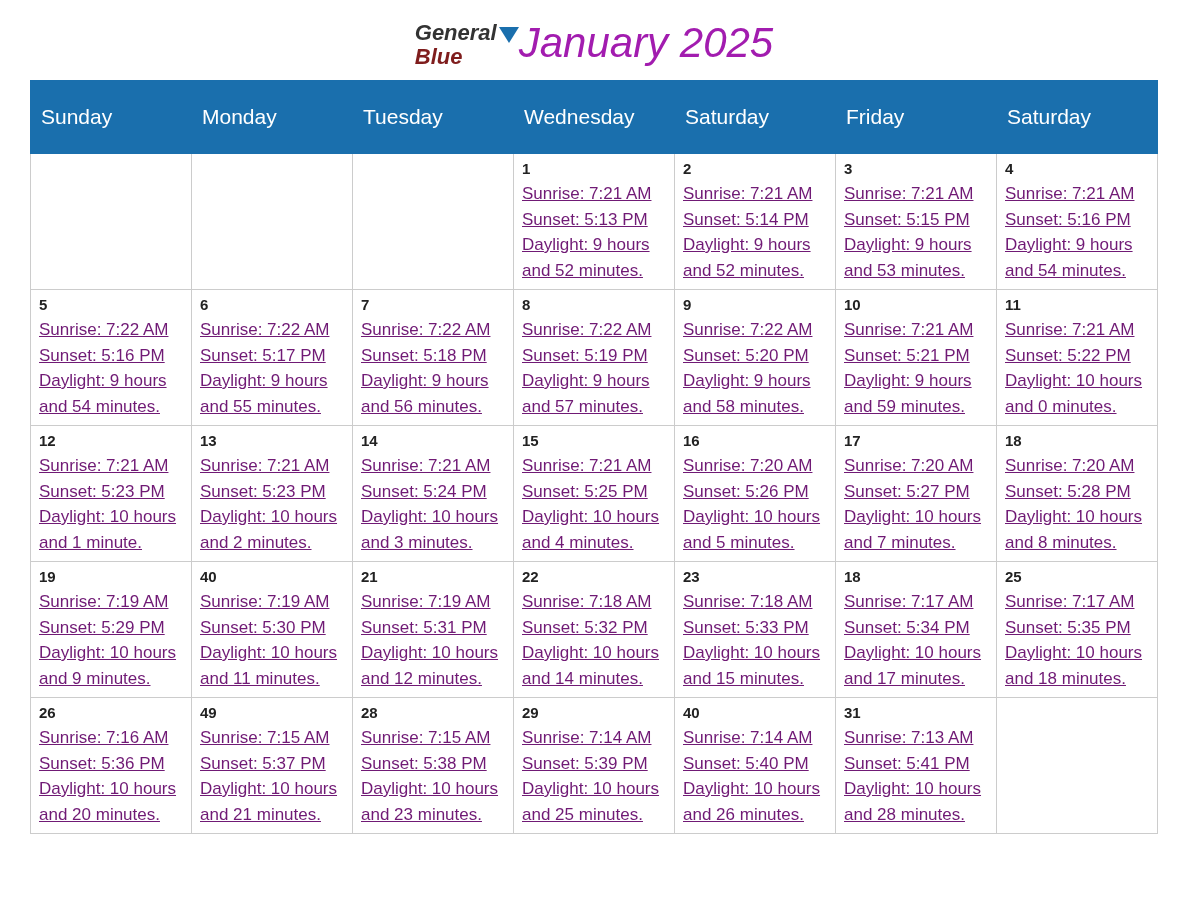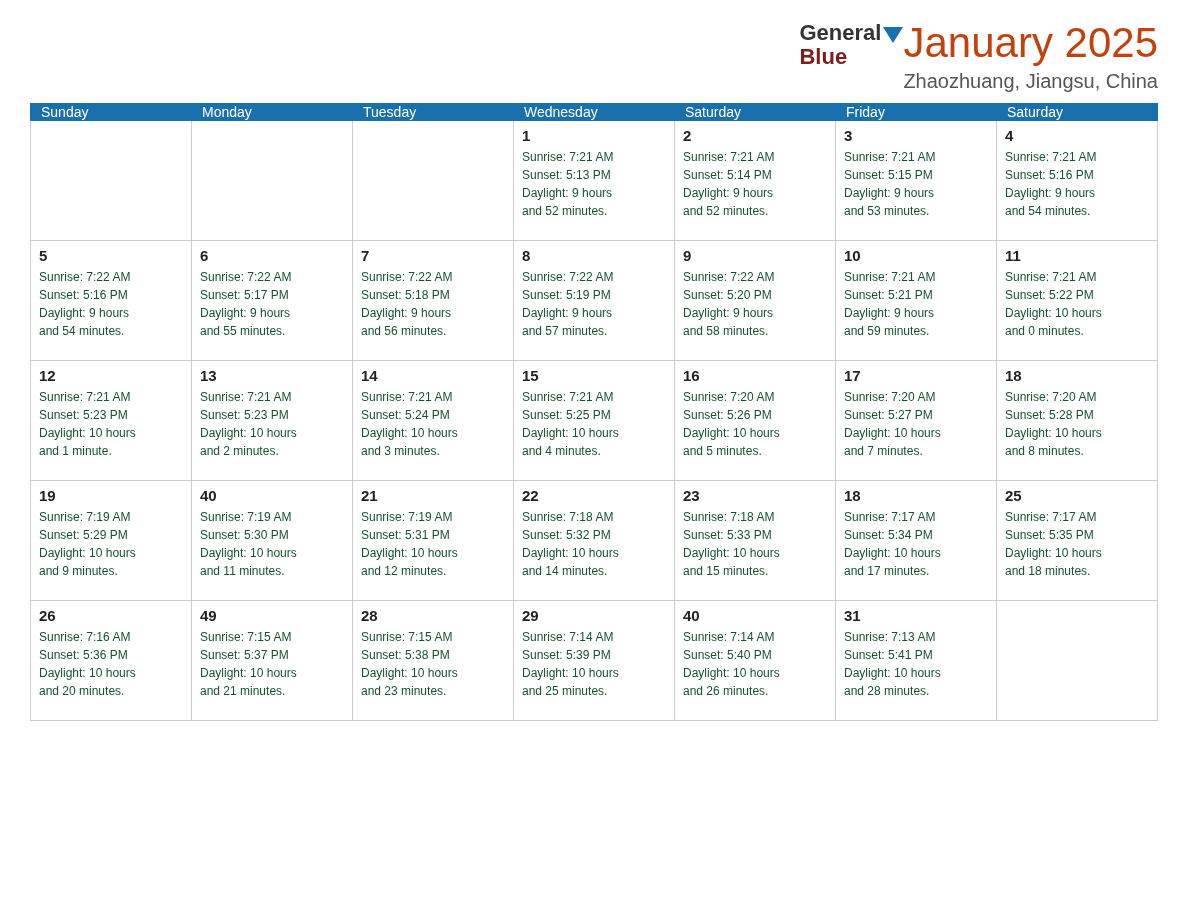--- a/index.html
+++ b/index.html
@@ -5,23 +5,24 @@
     * { box-sizing: border-box; margin: 0; padding: 0; }
     body {
       font-family: Arial, sans-serif;
       background: #fff;
       padding: 20px 30px;
       width: 1188px;
       min-height: 918px;
     }
     .header {
       display: flex;
-      justify-content: flex-end;
+      justify-content: center;
       align-items: flex-start;
       margin-bottom: 10px;
+      font-style: italic;
     }
     .logo-text-general {
       font-size: 22px;
       font-weight: bold;
       color: #333;
     }
     .logo-triangle {
       width: 0;
       height: 0;
       border-left: 10px solid transparent;
@@ -29,60 +30,61 @@
       border-top: 16px solid #1a6fad;
       margin-left: 2px;
       margin-top: 4px;
     }
     .title-area {
       text-align: right;
     }
     .calendar-title {
       font-size: 42px;
       font-weight: normal;
-      color: #c2410c;
+      color: #a21caf;
       line-height: 1.1;
     }
     .calendar-subtitle {
       font-size: 20px;
       color: #555;
       margin-top: 4px;
     }
     .calendar {
       width: 100%;
       border-collapse: collapse;
       margin-top: 10px;
     }
     .calendar th {
       background-color: #1a6fad;
       color: #fff;
-      font-size: 14px;
+      font-size: 21px;
       font-weight: normal;
-      padding: 0 10px;
+      padding: 24px 10px;
       text-align: left;
       border: 1px solid #1a6fad;
     }
     .calendar td {
       border: 1px solid #ccc;
       vertical-align: top;
       padding: 6px 8px;
       width: calc(100% / 7);
       min-height: 100px;
       height: 120px;
     }
     .day-number {
       font-size: 15px;
       font-weight: bold;
       color: #222;
       margin-bottom: 4px;
     }
     .day-info {
-      font-size: 12px;
-      color: #14532d;
+      font-size: 17px;
+      color: #701a75;
       line-height: 1.5;
+      text-decoration: underline;
     }
     .empty-cell {
       background: #fff;
     }
     .logo-wrapper {
       display: flex;
       flex-direction: column;
     }
     .logo-line1 {
       display: flex;
@@ -97,21 +99,20 @@
     <div class="logo-line1">
       <span class="logo-text-general">General</span>
       <div class="logo-triangle"></div>
     </div>
     <div style="display:flex; align-items:center; gap:2px; margin-top:-2px;">
       <span style="font-size:22px;font-weight:bold;color:#7f1d1d;">Blue</span>
     </div>
   </div>
   <div class="title-area">
     <div class="calendar-title">January 2025</div>
-    <div class="calendar-subtitle">Zhaozhuang, Jiangsu, China</div>
   </div>
 </div>
 
 <table class="calendar">
   <thead>
     <tr>
     <th>Sunday</th>
         <th>Monday</th>
         <th>Tuesday</th>
         <th>Wednesday</th>

